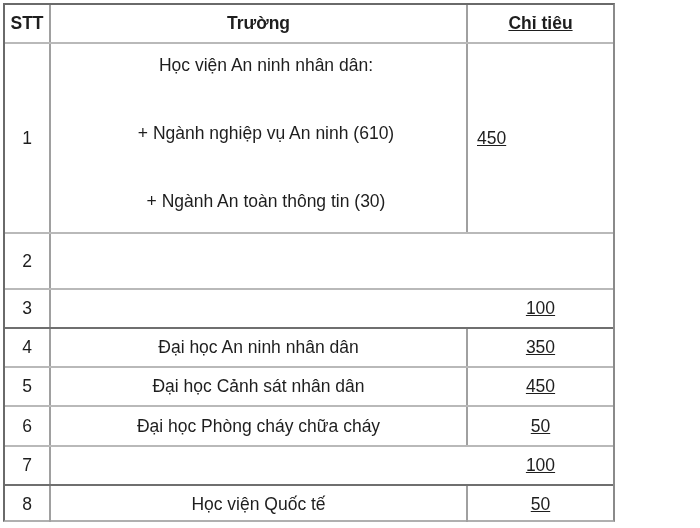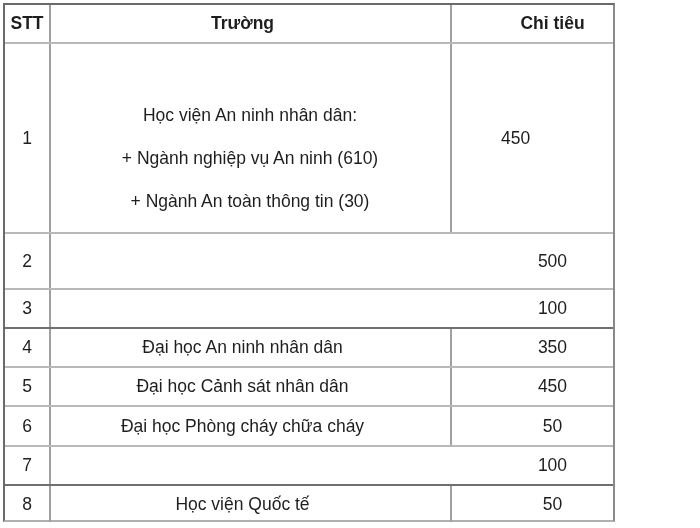--- a/index.html
+++ b/index.html
@@ -8,27 +8,27 @@
   .tbl { position: absolute; left: 3px; top: 3px; width: 612px; height: 519px;
          box-sizing: border-box; border-left: 2px solid #6a6a6a; border-top: 2px solid #6a6a6a;
          border-right: 2px solid #8a8a8a; border-bottom: 2px solid #b0b0b0; }
   .row { position: absolute; left: 0; right: 0; box-sizing: border-box;
          border-bottom: 2px solid #b9b9b9; }
   .row.dark { border-bottom: 2px solid #6f6f6f; }
   .row.last { border-bottom: none; }
   .cell { position: absolute; top: 0; bottom: 0; box-sizing: border-box; display: flex;
           align-items: center; font-size: 17.5px; }
   .c1 { left: 0; width: 46px; justify-content: center; border-right: 2px solid #a0a0a0; }
-  .c2 { left: 30px; width: 417px; justify-content: center; border-right: 2px solid #a0a0a0; }
-  .c3 { left: 487px; right: 0; justify-content: center; }
+  .c2 { left: 46px; width: 417px; justify-content: center; border-right: 2px solid #a0a0a0; }
+  .c3 { left: 463px; right: 0; justify-content: center; text-decoration: underline; }
   .hdr .cell { font-weight: bold; font-size: 17.5px; }
   .c2.left { justify-content: flex-start; padding-left: 9px; }
   .c2.top { align-items: flex-start; padding-top: 9px; }
   .c3.left { justify-content: flex-start; padding-left: 9px; }
-  .multi { display: flex; flex-direction: column; justify-content: flex-end;
+  .multi { display: flex; flex-direction: column; justify-content: space-between;
            padding-top: 9px; padding-left: 15px; }
   .multi span { display: block; height: 43px; line-height: 24px; }
 </style>
 </head>
 <body>
 
 <div class="tbl">
 
   <div class="row hdr" style="top:0;height:39px;">
     <div class="cell c1">STT</div>
@@ -41,21 +41,20 @@
     <div class="cell c2 multi">
       <span>Học viện An ninh nhân dân:</span>
       <span>+ Ngành nghiệp vụ An ninh (610)</span>
       <span>+ Ngành An toàn thông tin (30)</span>
     </div>
     <div class="cell c3 left">450</div>
   </div>
 
   <div class="row" style="top:229px;height:56px;">
     <div class="cell c1">2</div>
-    <div class="cell c3">500</div>
   </div>
 
   <div class="row dark" style="top:285px;height:39px;">
     <div class="cell c1">3</div>
     <div class="cell c3">100</div>
   </div>
 
   <div class="row" style="top:324px;height:39px;">
     <div class="cell c1">4</div>
     <div class="cell c2">Đại học An ninh nhân dân</div>

